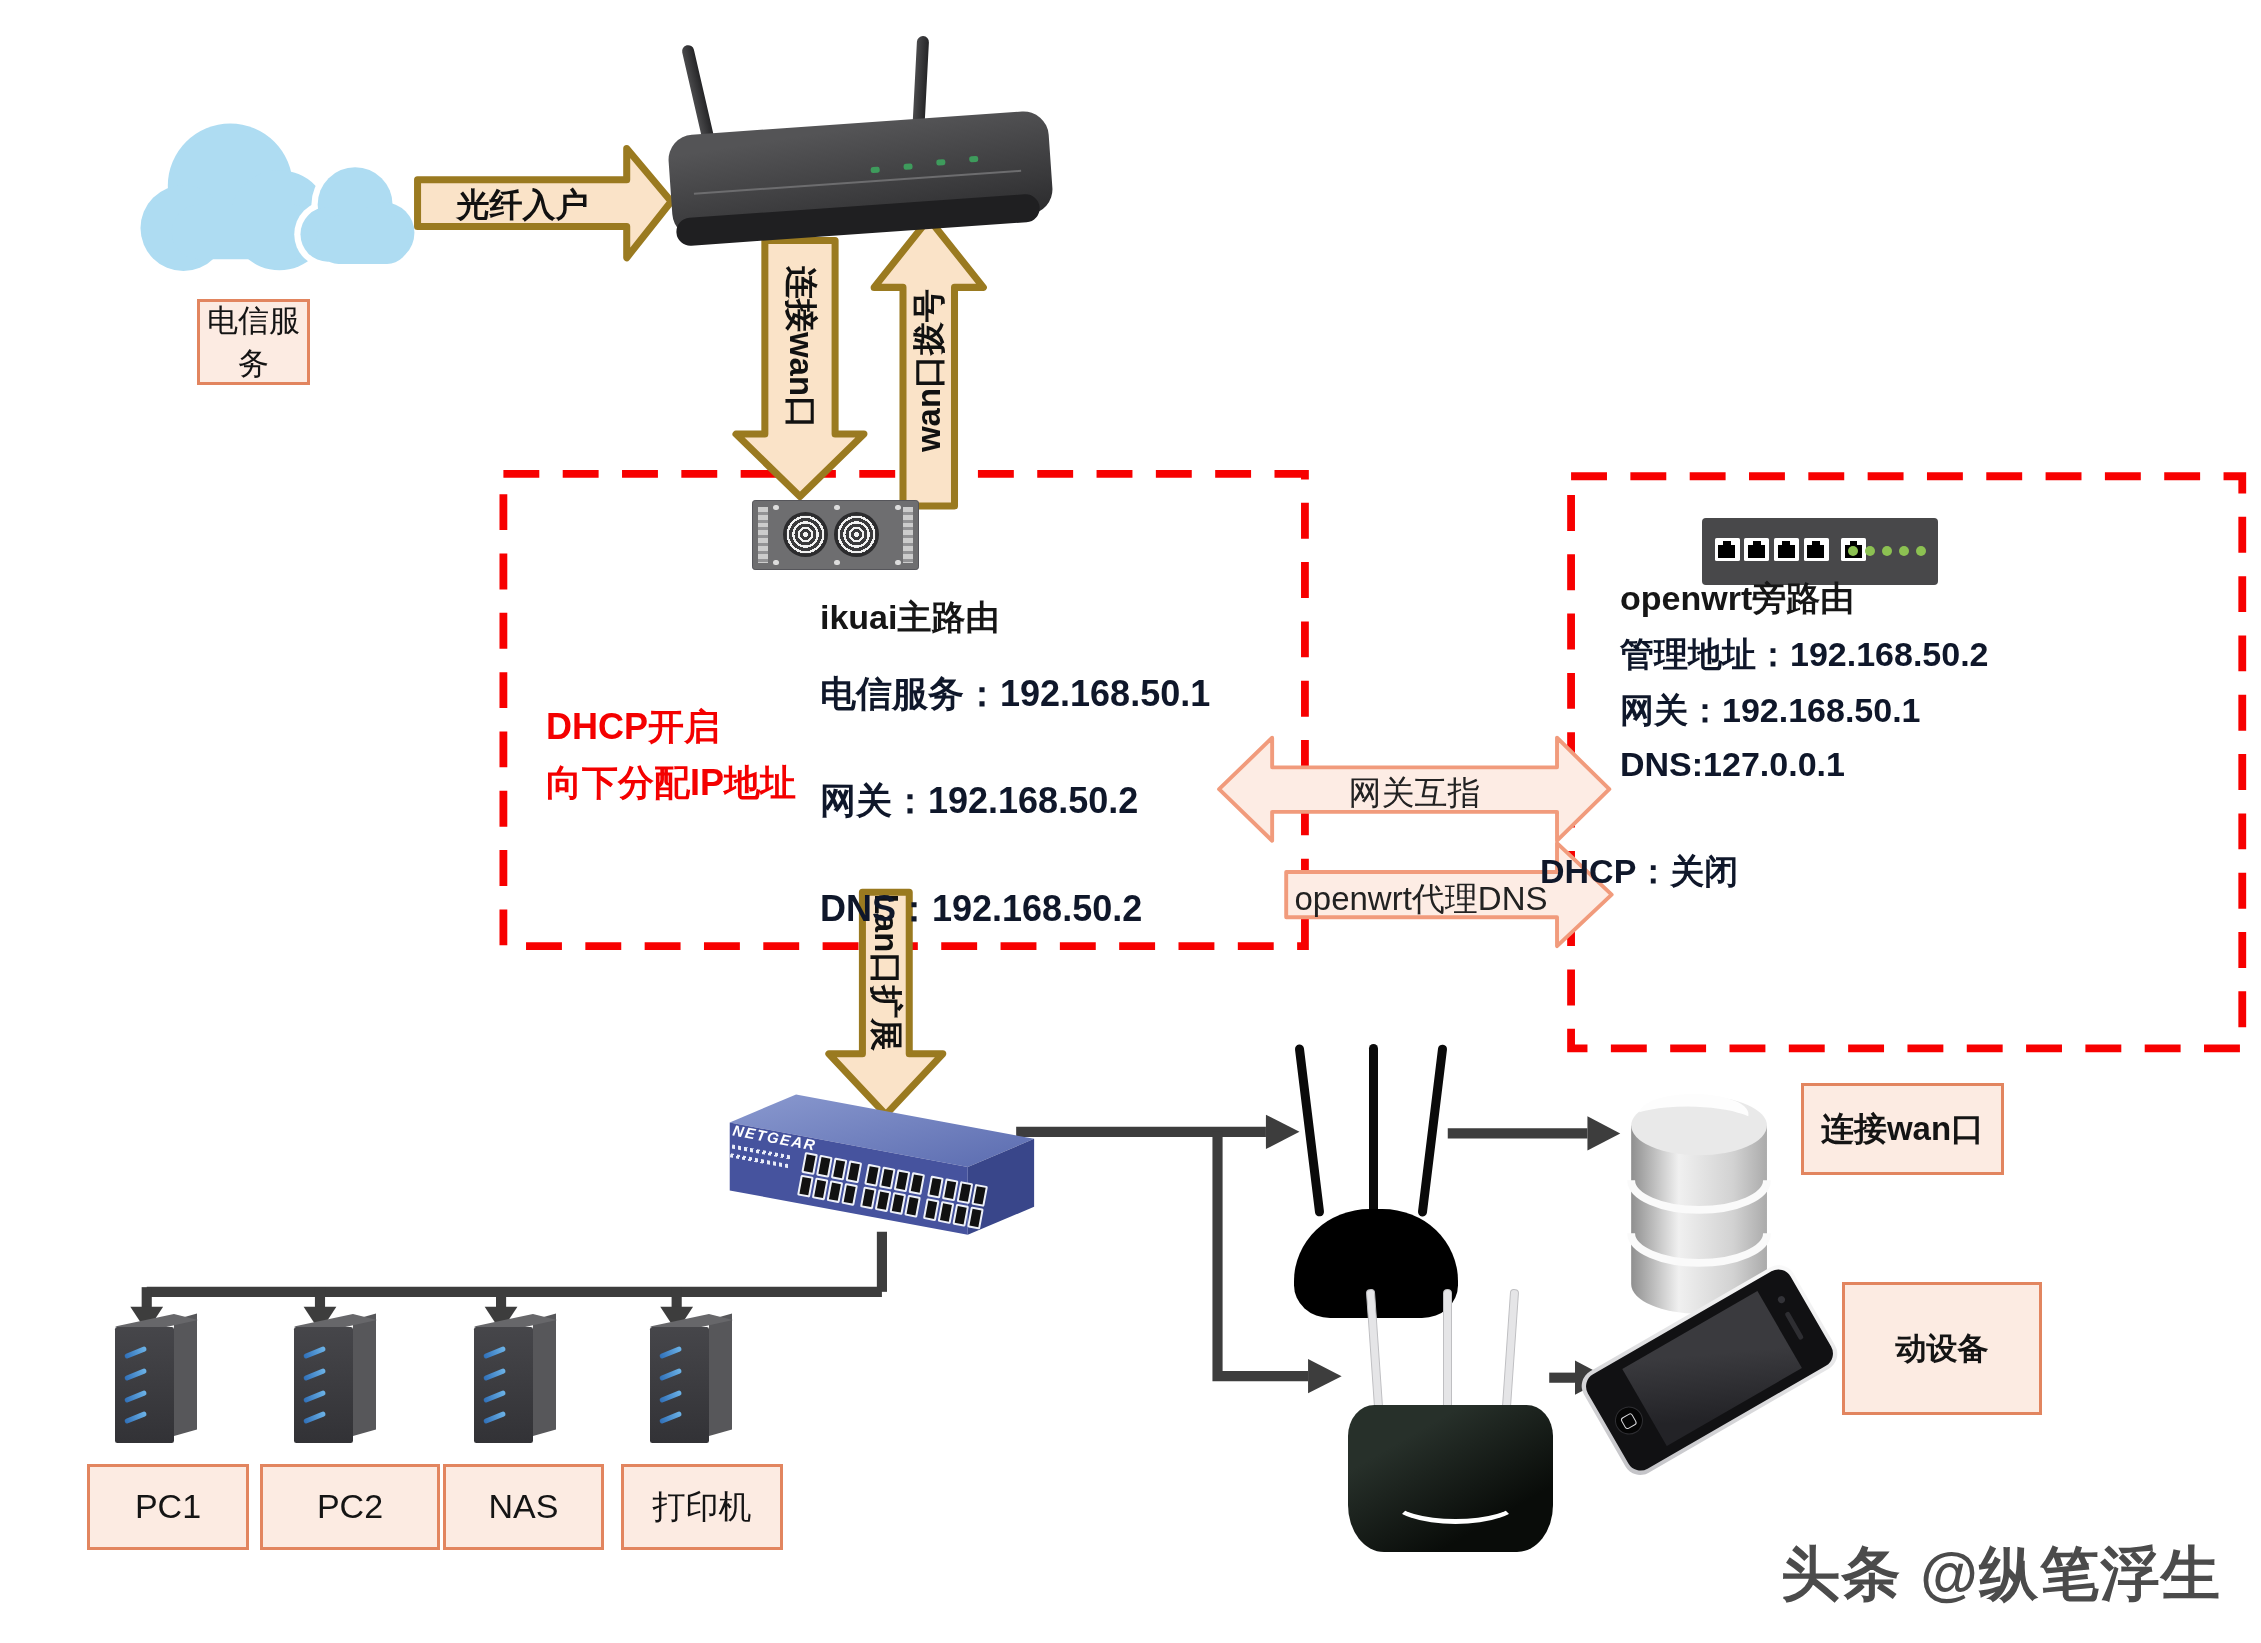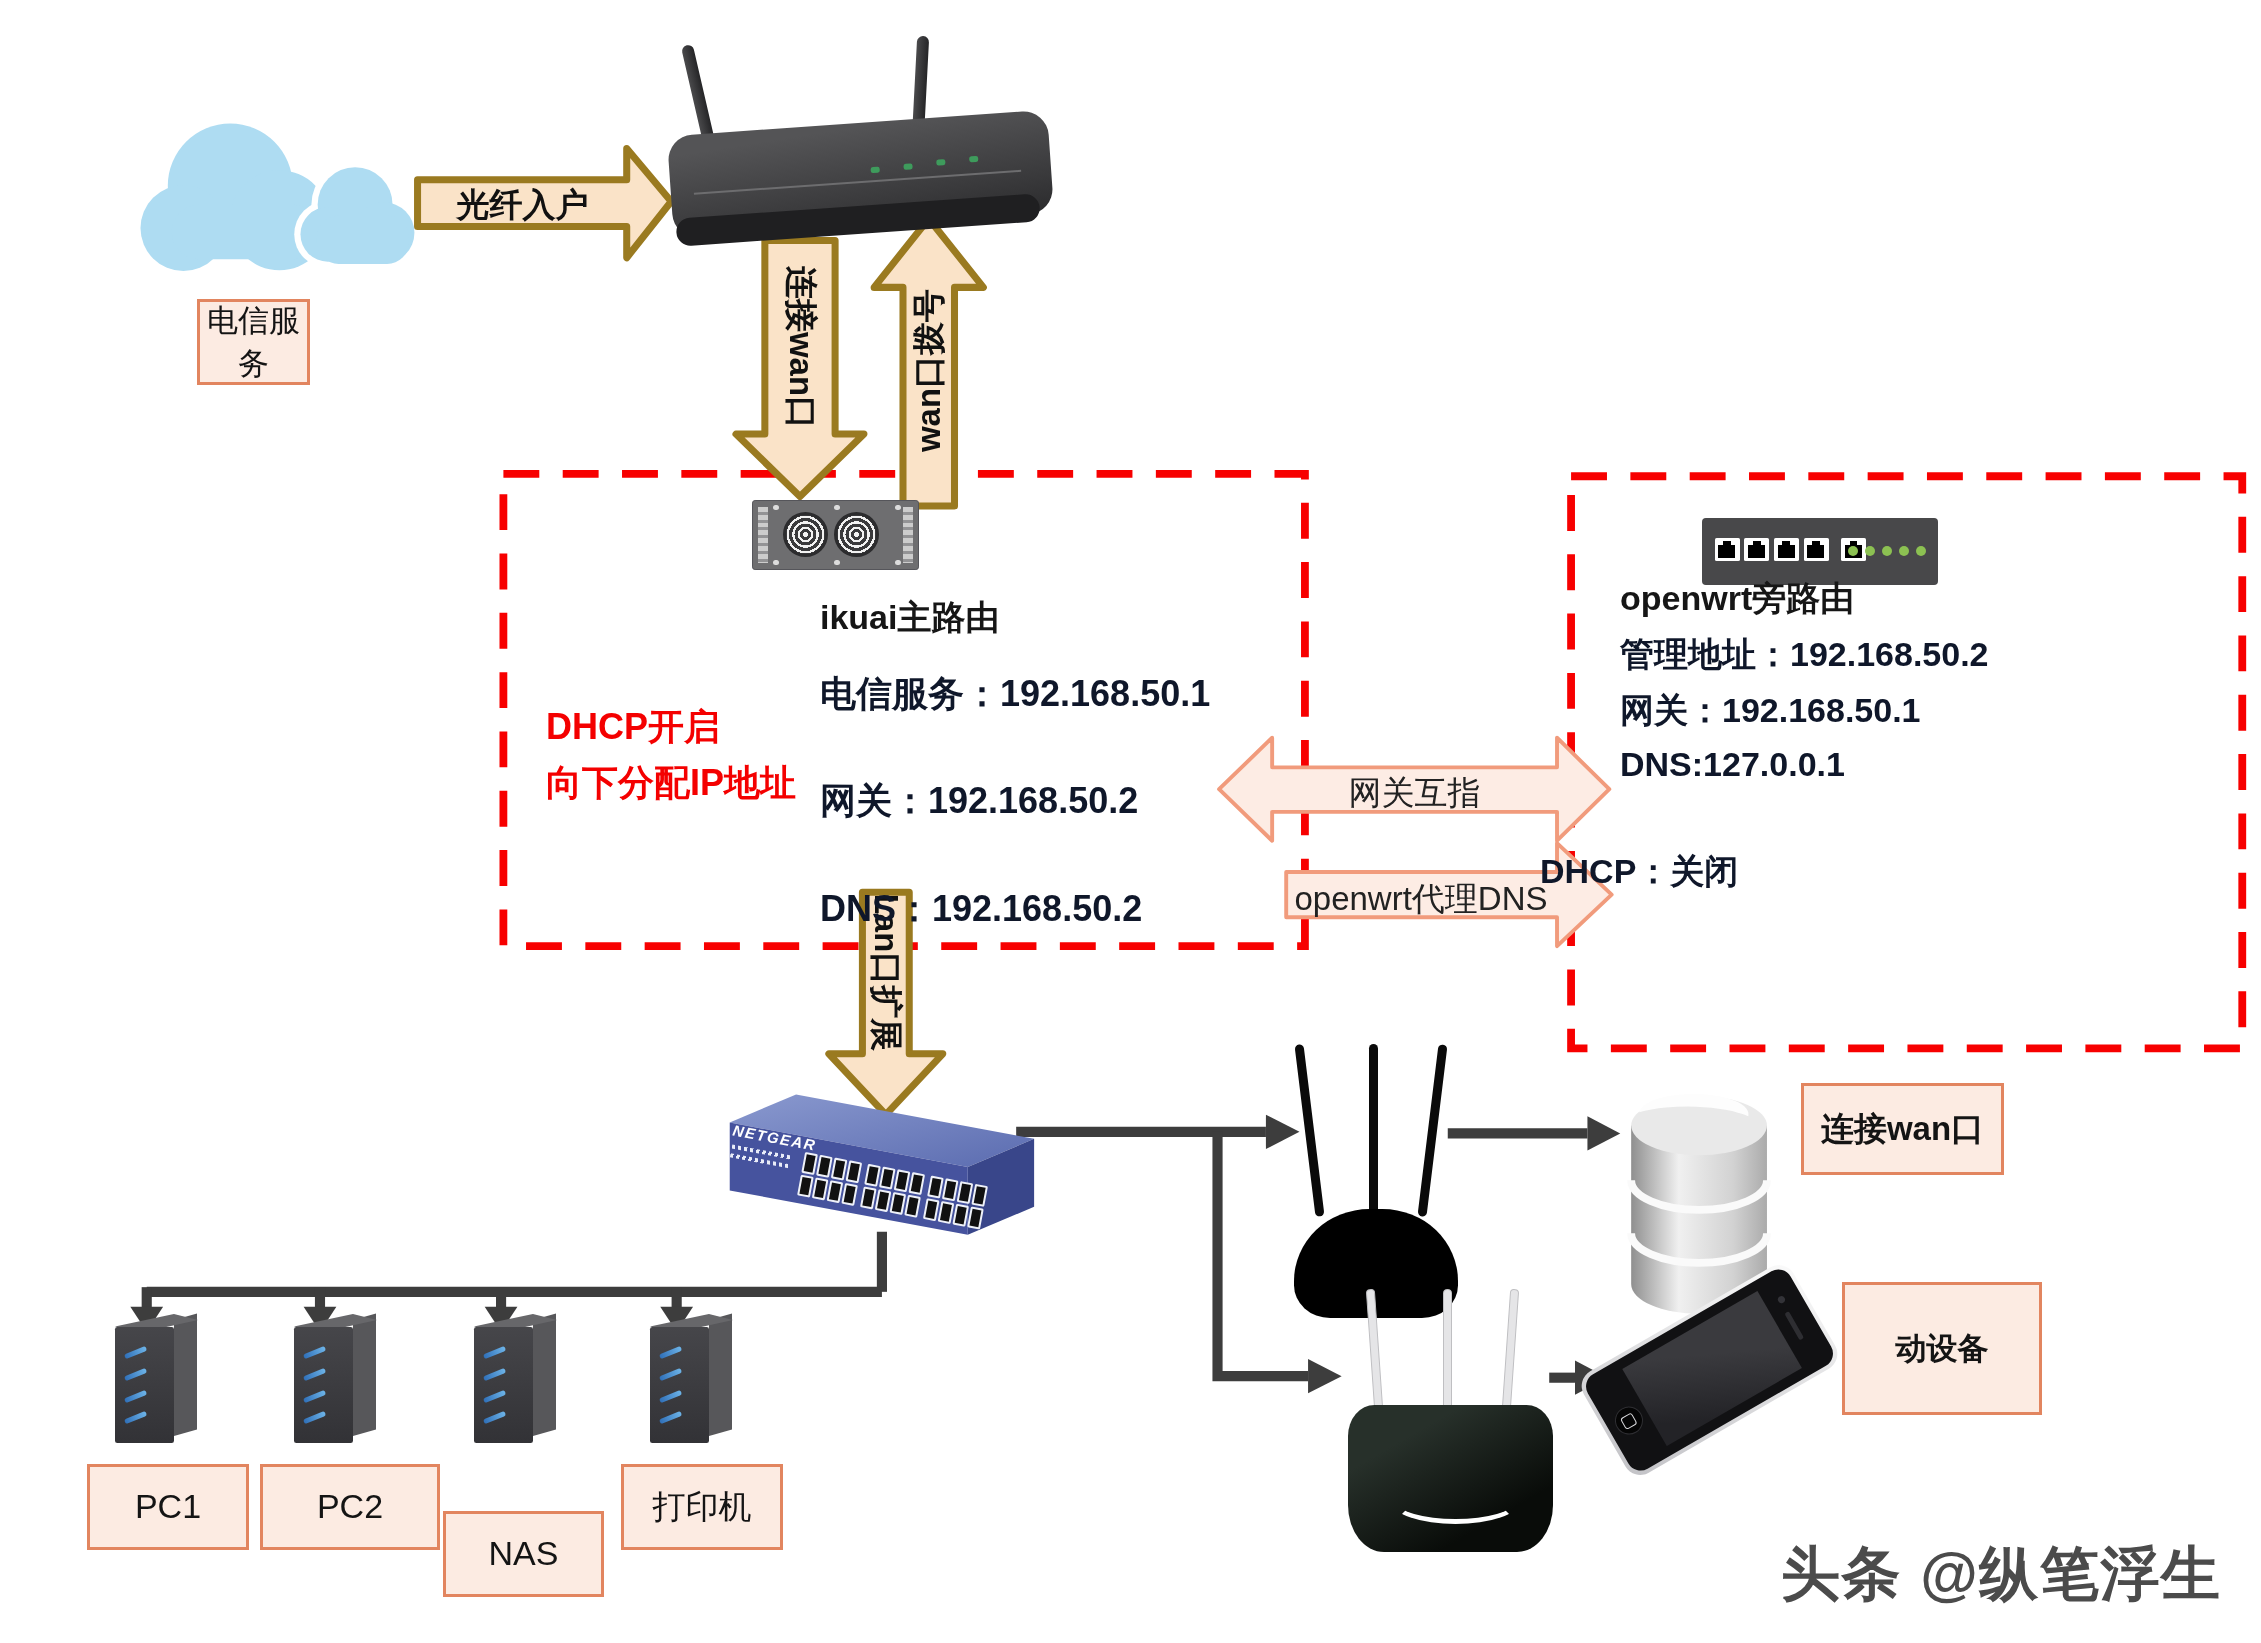--- a/index.html
+++ b/index.html
@@ -335,21 +335,21 @@
   <div class="plabel" style="left:197px;top:299px;width:113px;height:86px;font-size:31px;">
        <span>电信服务</span>
     </div>
 
   <div class="plabel" style="left:87px;top:1464px;width:162px;height:86px;font-size:34px;">
        <span>PC1</span>
     </div>
   <div class="plabel" style="left:260px;top:1464px;width:180px;height:86px;font-size:34px;">
        <span>PC2</span>
     </div>
-  <div class="plabel" style="left:443px;top:1464px;width:161px;height:86px;font-size:34px;margin-top:47px;">
+  <div class="plabel" style="left:443px;top:1464px;width:161px;height:86px;font-size:34px;">
        <span>NAS</span>
     </div>
   <div class="plabel" style="left:621px;top:1464px;width:162px;height:86px;font-size:33px;">
        <span>打印机</span>
     </div>
 
   <div class="plabel" style="left:1801px;top:1083px;width:203px;height:92px;font-weight:700;">
        <span>连接wan口</span>
     </div>
 

